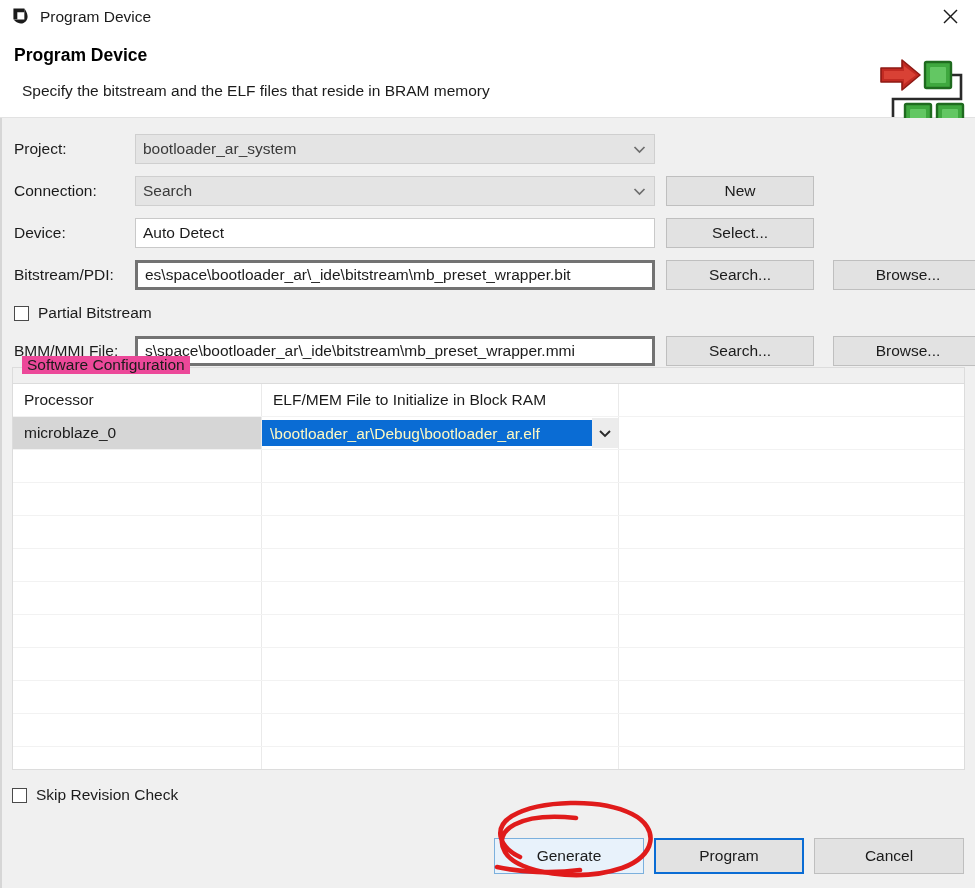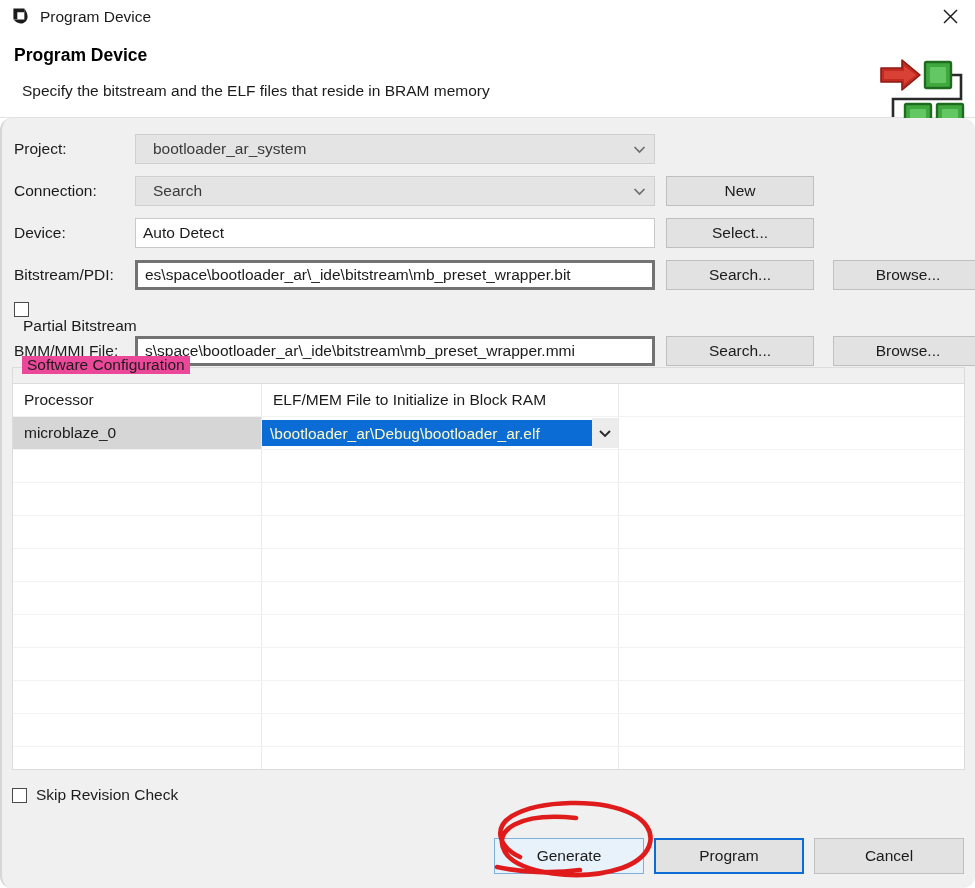--- a/index.html
+++ b/index.html
@@ -83,21 +83,20 @@
   }
 
   
   .content {
     position: relative;
     flex: 1 1 auto;
     background: #f0f0f0;
     border-left: 2px solid #d6d6d6;
     box-sizing: border-box;
     padding: 0;
-    border-radius: 12px;
   }
 
   
   .form {
     position: absolute;
     left: 0; top: 16px; right: 10px;
   }
   .frow {
     display: flex;
     align-items: center;
@@ -117,21 +116,21 @@
     height: 30px;
     box-sizing: border-box;
     display: flex; align-items: center;
     flex: 0 0 auto;
     position: relative;
   }
   .combo {
     background: #e4e4e4;
     border: 1px solid #cfcfcf;
     color: #3a3a3a;
-    padding-left: 17px;
+    padding-left: 7px;
     font-size: 15.5px;
   }
   .combo .chev {
     position: absolute; right: 8px; top: 50%;
     transform: translateY(-50%);
     color: #6d6d6d;
   }
   .textbox {
     background: #ffffff;
     border: 3px solid #737373;
@@ -164,25 +163,24 @@
     flex: 0 0 auto;
   }
   .btn-side2 {
     width: 150px;
     margin-left: 19px;
     flex: 0 0 auto;
   }
 
   
   .checkline {
-    display: flex; 
+    display: flex; align-items: center;
     height: 22px;
     padding-left: 12px;
     margin-bottom: 12px;
-    flex-direction: column;
   }
   .cbox {
     width: 15px; height: 15px;
     border: 1px solid #4a4a4a;
     background: #ffffff;
     box-sizing: border-box;
     flex: 0 0 auto;
   }
   .checkline .cblabel {
     margin-left: 9px;

